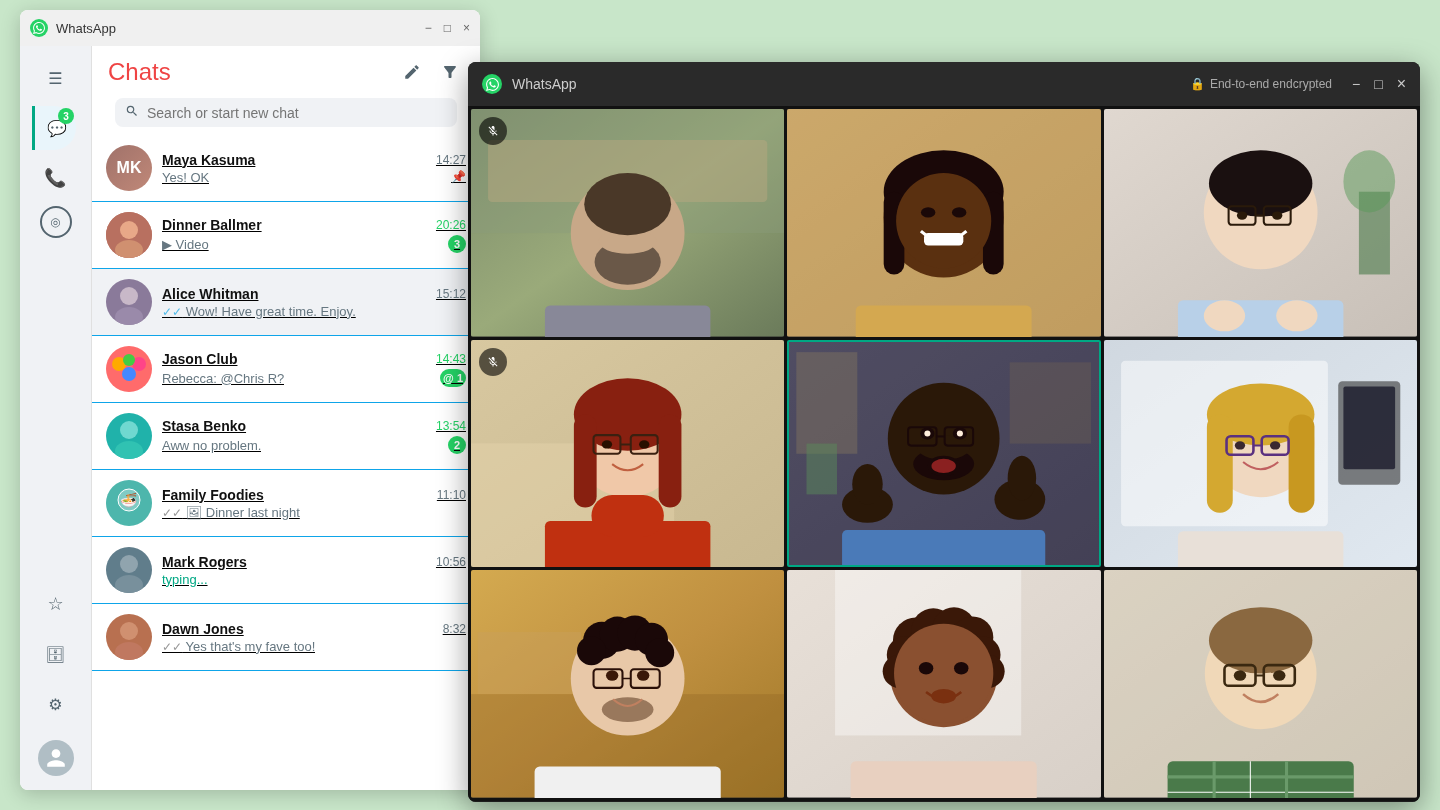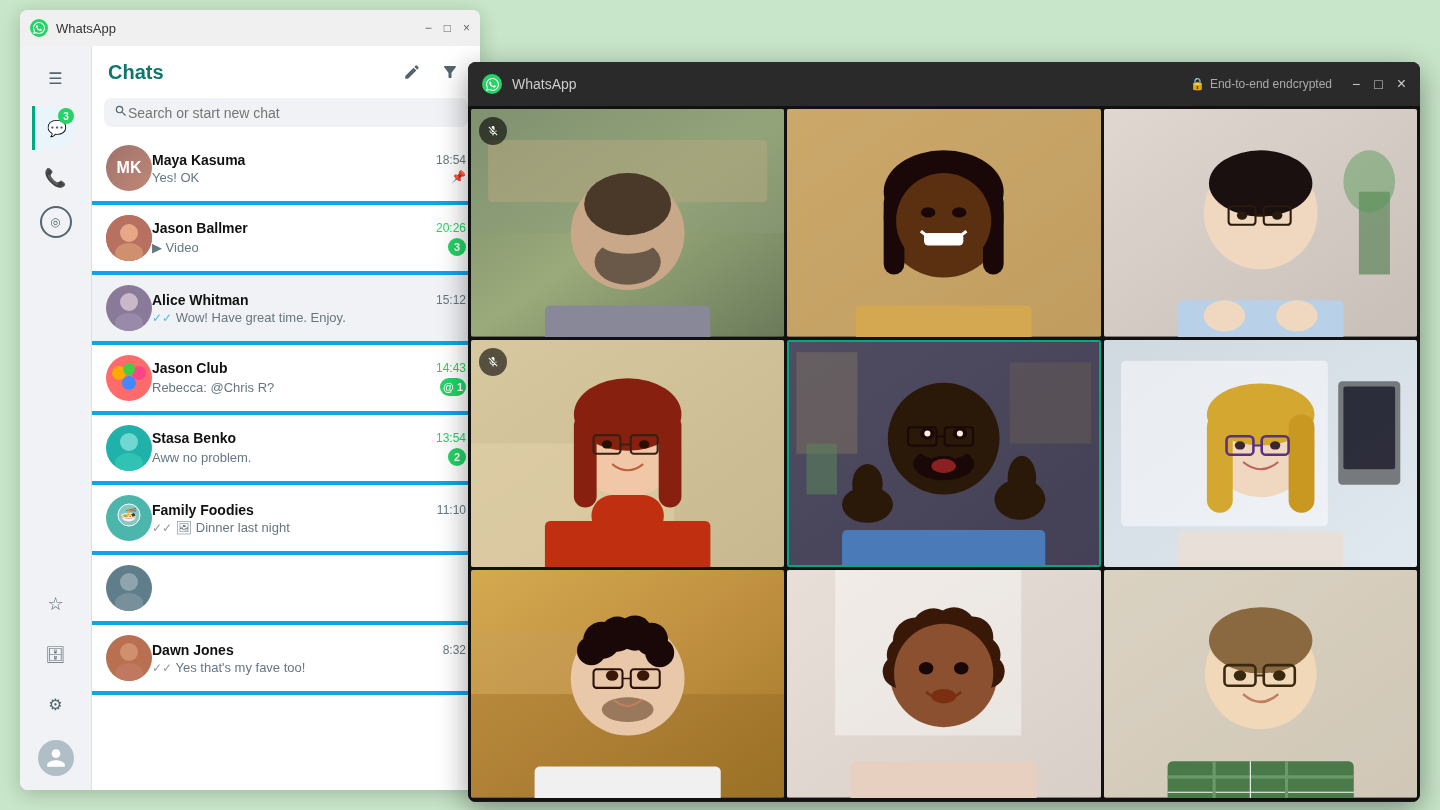--- a/index.html
+++ b/index.html
@@ -141,47 +141,48 @@
       overflow: hidden;
     }
     .chat-header {
       padding: 12px 16px 8px;
       display: flex;
       align-items: center;
       justify-content: space-between;
       flex-shrink: 0;
     }
     .chat-header-title {
-      font-size: 20px;
-      font-weight: 700;
-      color: #0f766e;
+      font-size: 24px;
+      font-weight: 400;
+      color: #ef4444;
     }
     .chat-header-icons {
       display: flex;
       gap: 10px;
     }
     .header-icon {
       width: 28px;
       height: 28px;
       display: flex;
       align-items: center;
       justify-content: center;
       cursor: pointer;
       color: #54656f;
       font-size: 16px;
       border-radius: 50%;
     }
 
     .search-bar {
-      margin: 4px 12px 8px;
+      margin: 4px 23px 8px;
       background: #f0f2f5;
       border-radius: 8px;
       display: flex;
       align-items: center;
       padding: 6px 10px;
+      gap: 8px;
       flex-shrink: 0;
     }
     .search-icon { color: #54656f; font-size: 14px; }
     .search-input {
       border: none;
       background: transparent;
       outline: none;
       font-size: 14px;
       color: #333;
       flex: 1;
@@ -189,37 +190,38 @@
 
     .chat-list {
       flex: 1;
       overflow-y: auto;
     }
     .chat-item {
       display: flex;
       align-items: center;
       padding: 10px 14px;
       cursor: pointer;
-      border-bottom: 4px solid #0ea5e9;
+      border-bottom: 1px solid #0ea5e9;
+      gap: 10px;
     }
     .chat-item.active { background: #f0f2f5; align-items: center; }
     .chat-avatar {
       width: 46px;
       height: 46px;
       border-radius: 50%;
       flex-shrink: 0;
       object-fit: cover;
       display: flex;
       align-items: center;
       justify-content: center;
       font-size: 18px;
       color: white;
       overflow: hidden;
     }
-    .chat-info { flex: 1; min-width: 0; }
+    .chat-info { flex: 1; min-width: 0; text-decoration: underline; }
     .chat-name-row {
       display: flex;
       justify-content: space-between;
       align-items: center;
     }
     .chat-name {
       font-size: 14px;
       font-weight: 600;
       color: #111;
     }
@@ -437,40 +439,40 @@
         <input class="search-input" type="text" placeholder="Search or start new chat" style="">
       </div>
 
       <div class="chat-list">
 
         <div class="chat-item">
           <div class="chat-avatar av-purple" style="background: linear-gradient(135deg, #a0726a, #c08878); font-size:16px; color:white; font-weight:600;">MK</div>
           <div class="chat-info">
             <div class="chat-name-row">
               <span class="chat-name">Maya Kasuma</span>
-              <span class="chat-time">18:54</span>
+              <span class="chat-time">14:27</span>
             </div>
             <div class="chat-preview-row">
               <span class="chat-preview">Yes! OK</span>
               <span class="pin-icon">📌</span>
             </div>
           </div>
         </div>
 
         <div class="chat-item">
           <div class="chat-avatar" style="background: linear-gradient(135deg, #b87060, #d08878); overflow:hidden;">
             <svg viewBox="0 0 46 46" width="46" height="46">
               <rect fill="#b87060" width="46" height="46"></rect>
               <circle cx="23" cy="18" r="9" fill="#e8a888"></circle>
               <ellipse cx="23" cy="38" rx="14" ry="10" fill="#d09070"></ellipse>
             </svg>
           </div>
           <div class="chat-info">
             <div class="chat-name-row">
-              <span class="chat-name">Jason Ballmer</span>
+              <span class="chat-name">Dinner Ballmer</span>
               <span class="chat-time green">20:26</span>
             </div>
             <div class="chat-preview-row">
               <span class="chat-preview">▶ Video</span>
               <span class="chat-badge">3</span>
             </div>
           </div>
         </div>
 
         <div class="chat-item active">
@@ -553,20 +555,29 @@
           </div>
         </div>
 
         <div class="chat-item">
           <div class="chat-avatar" style="overflow:hidden;">
             <svg viewBox="0 0 46 46" width="46" height="46">
               <rect fill="#607d8b" width="46" height="46"></rect>
               <circle cx="23" cy="17" r="9" fill="#90a4ae"></circle>
               <ellipse cx="23" cy="38" rx="14" ry="10" fill="#78909c"></ellipse>
             </svg>
+          </div>
+          <div class="chat-info">
+            <div class="chat-name-row">
+              <span class="chat-name">Mark Rogers</span>
+              <span class="chat-time">10:56</span>
+            </div>
+            <div class="chat-preview-row">
+              <span class="chat-preview typing">typing...</span>
+            </div>
           </div>
         </div>
 
         <div class="chat-item">
           <div class="chat-avatar" style="overflow:hidden;">
             <svg viewBox="0 0 46 46" width="46" height="46">
               <rect fill="#b87050" width="46" height="46"></rect>
               <circle cx="23" cy="17" r="9" fill="#d09070"></circle>
               <ellipse cx="23" cy="38" rx="14" ry="10" fill="#c07860"></ellipse>
             </svg>

